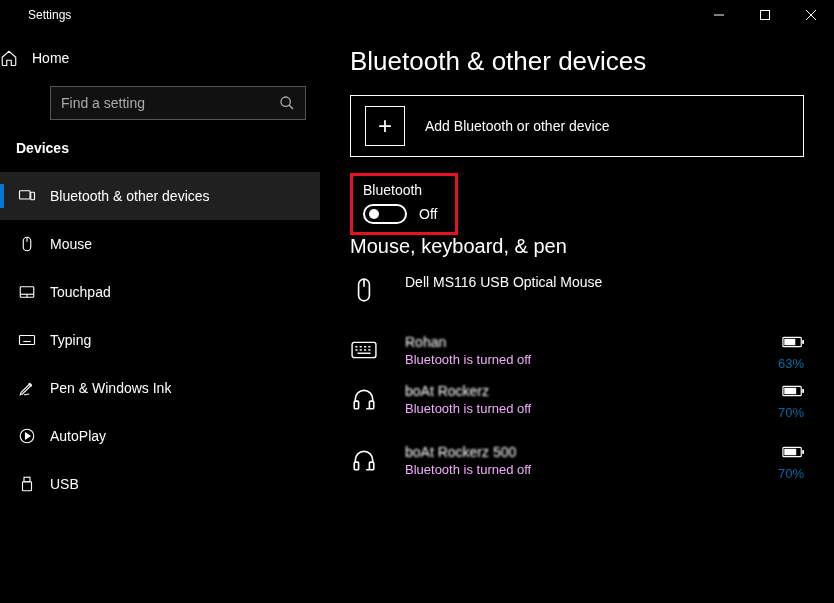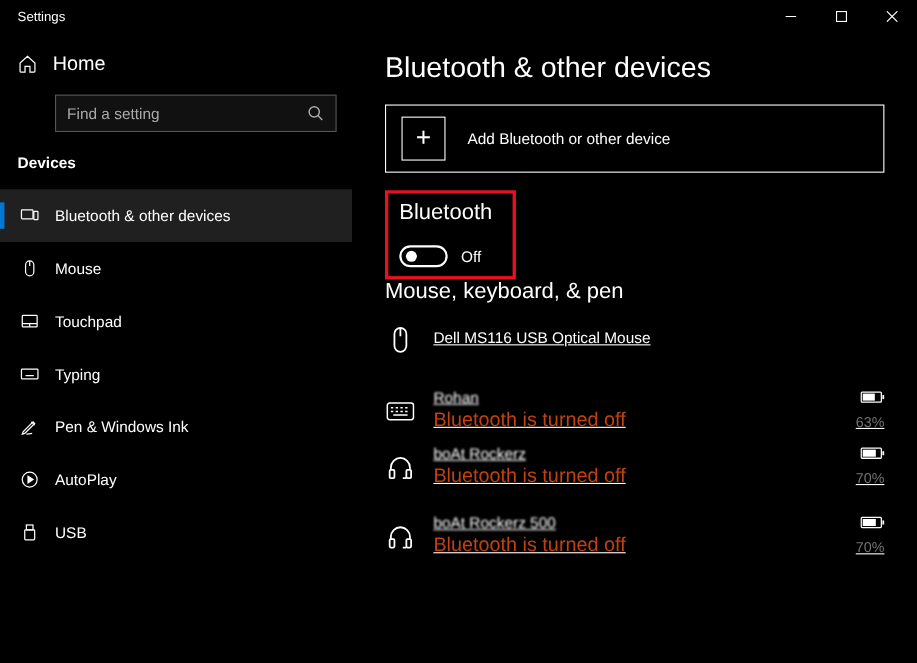--- a/index.html
+++ b/index.html
@@ -1,26 +1,26 @@
 <!DOCTYPE html>
 <html><head>
 <meta charset="utf-8">
 <style>
   * { box-sizing: border-box; margin: 0; padding: 0; font-family: "Segoe UI", sans-serif; }
   body { background: #000; color: #fff; width: 834px; height: 603px; overflow: hidden; }
   
-  .titlebar { height: 30px; display: flex; align-items: center; padding-left: 16px; font-size: 12px; }
+  .titlebar { height: 30px; display: flex; align-items: center; padding-left: 28px; font-size: 12px; }
   .titlebar-title { flex: 1; }
   .titlebar-btn { width: 46px; height: 30px; display: flex; align-items: center; justify-content: center; cursor: pointer; }
   .titlebar-btn svg { width: 10px; height: 10px; }
   
   .app { display: flex; height: 573px; }
   
   .sidebar { width: 320px; background: #000; padding-top: 8px; }
-  .home-row { display: flex; align-items: center; height: 40px; padding-left: 16px; gap: 14px; font-size: 18px; cursor: pointer; }
+  .home-row { display: flex; align-items: center; height: 40px; padding-left: 0; gap: 14px; font-size: 14px; cursor: pointer; }
   .home-row svg { width: 18px; height: 18px; }
   
   .search-wrap { margin: 8px 14px 14px 14px; }
   .search { height: 34px; border: 1px solid #555; background: #111; display: flex; align-items: center; padding: 0 10px; position: relative; margin-left: 36px; }
   .search input { flex: 1; background: transparent; border: none; outline: none; color: #bbb; font-size: 14px; }
   .search input::placeholder { color: #aaa; }
   .search svg { width: 16px; height: 16px; }
   
   .cat-title { font-size: 14px; font-weight: 600; padding: 6px 16px 16px 16px; }
   
@@ -31,37 +31,37 @@
   .nav-icon svg { width: 18px; height: 18px; }
   
   .main { flex: 1; padding: 16px 30px 0 30px; overflow: hidden; }
   .page-title { font-size: 26px; font-weight: 400; margin-bottom: 18px; }
   
   .add-box { border: 1.5px solid #fff; height: 62px; display: flex; align-items: center; padding-left: 8px; gap: 14px; cursor: pointer; margin-bottom: 16px; }
   .add-plus { width: 40px; height: 40px; border: 1.5px solid #fff; display: flex; align-items: center; justify-content: center; font-size: 24px; margin: 6px; }
   .add-label { font-size: 14px; }
   
   .bt-group { border: 3px solid #e81123; display: inline-block; padding: 6px 18px 8px 10px; }
-  .bt-label { font-size: 20px; margin-bottom: 18px; }
+  .bt-label { font-size: 14px; margin-bottom: 6px; }
   .toggle-row { display: flex; align-items: center; gap: 12px; }
   .toggle { width: 44px; height: 20px; border: 2px solid #fff; border-radius: 10px; position: relative; cursor: pointer; }
   .toggle-knob { width: 10px; height: 10px; background: #fff; border-radius: 50%; position: absolute; top: 3px; left: 4px; }
   .toggle-state { font-size: 14px; }
   
   .section-head { font-size: 20px; font-weight: 400; margin-bottom: 10px; }
   
-  .device-row { display: flex; align-items: center; padding: 6px 0; gap: 16px; text-decoration: underline; }
+  .device-row { display: flex; padding: 6px 0; gap: 27px; }
   .device-icon { width: 28px; height: 28px; display: flex; align-items: center; justify-content: center; margin-top: 2px; }
   .device-icon svg { width: 26px; height: 26px; }
   .device-text { flex: 1; }
   .device-name { font-size: 14px; margin-bottom: 2px; }
-  .device-status { font-size: 18px; color: #c2410c; }
+  .device-status { font-size: 13px; color: #f0abfc; }
   .device-right { text-align: right; }
   .batt-icon svg { width: 22px; height: 12px; }
-  .batt-pct { font-size: 13px; color: #737373; margin-top: 4px; }
+  .batt-pct { font-size: 13px; color: #0369a1; margin-top: 4px; }
   .keyboard-icon { font-size: 18px; letter-spacing: -1px; }
   .blur { filter: blur(1.2px); }
 </style>
 </head>
 <body>
 
 <div class="titlebar">
   <span class="titlebar-title">Settings</span>
   <div class="titlebar-btn">
     <svg viewBox="0 0 10 10">

